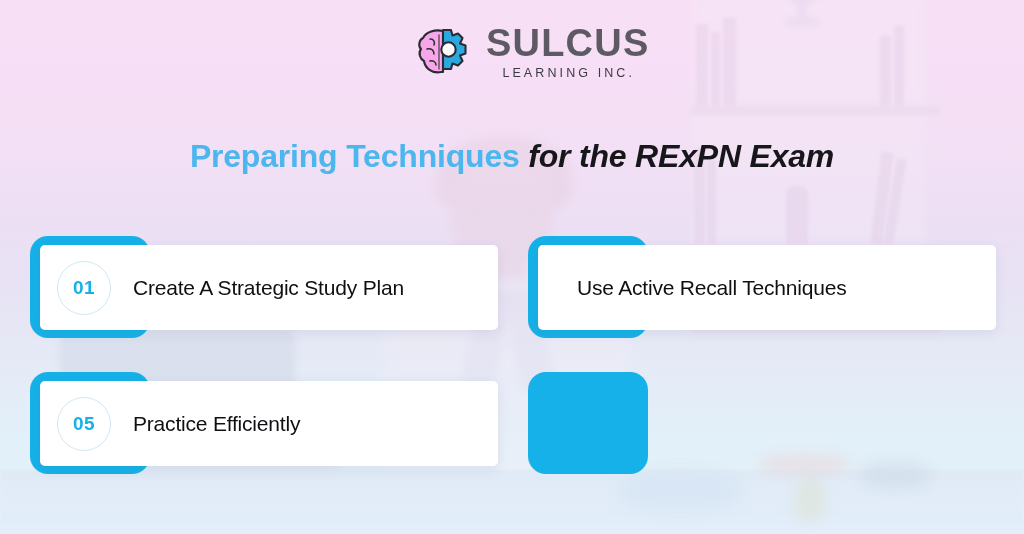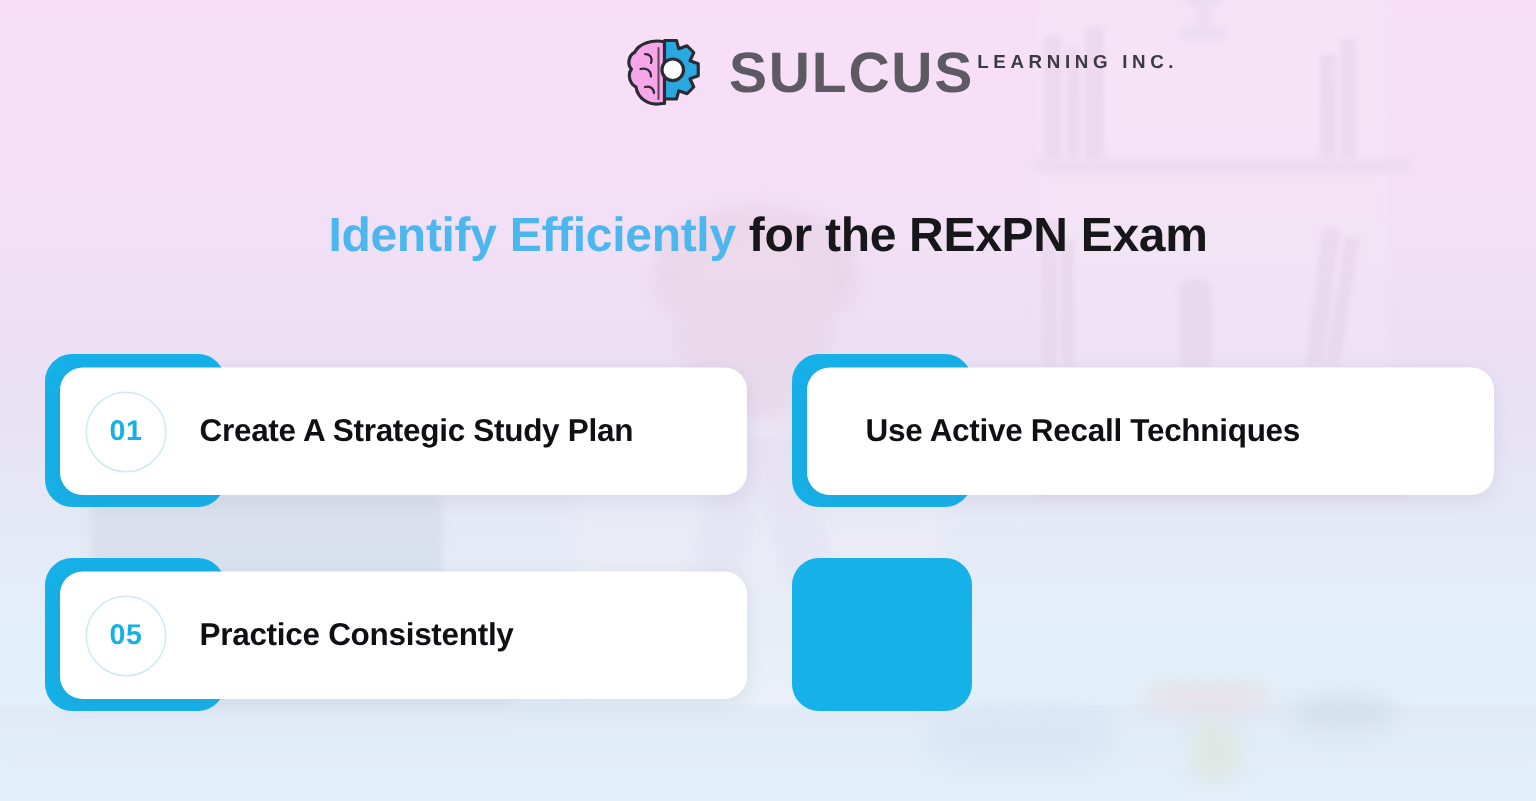--- a/index.html
+++ b/index.html
@@ -175,49 +175,50 @@
   
   .logo {
     position: absolute;
     left: 417px;
     top: 24px;
     display: flex;
     align-items: center;
     gap: 11px;
   }
   .logo-mark { width: 58px; height: 50px; display: block; }
-  .logo-text { display: flex; flex-direction: row; line-height: 1; }
+  .logo-text { display: flex; flex-direction: column; line-height: 1; }
   .logo-name {
     font-size: 38px;
     font-weight: bold;
     letter-spacing: 1.2px;
     color: #5e5a63;
   }
   .logo-sub {
     font-size: 12.5px;
-    font-weight: bold;
+    font-weight: normal;
     letter-spacing: 3.1px;
     color: #3c3a42;
     margin-top: 5px;
     margin-left: 2px;
+    text-align: center;
   }
 
   
   .headline {
     position: absolute;
     left: 0; right: 0;
     top: 138px;
     text-align: center;
     font-size: 32px;
     font-weight: bold;
     letter-spacing: -0.2px;
     white-space: nowrap;
   }
   .headline .hl-accent { color: #4cb6ef; }
-  .headline .hl-rest   { color: #17161a; }
+  .headline .hl-rest   { color: #17161a; font-style: italic; }
 
   
   .cards {
     position: absolute;
     left: 30px;
     top: 236px;
     width: 966px;
     display: grid;
     grid-template-columns: 468px 468px;
     grid-template-rows: 102px 102px;
@@ -239,21 +240,21 @@
     background: #16b1e8;
     border-radius: 18px;
   }
   .card-body {
     position: absolute;
     left: 10px;
     top: 9px;
     width: 458px;
     height: 85px;
     background: #ffffff;
-    border-radius: 15px;
+    border-radius: 5px;
     box-shadow: 0 3px 12px rgba(70,90,130,.10);
     display: flex;
     align-items: center;
     padding-left: 17px;
   }
   .num-circle {
     flex: 0 0 auto;
     width: 54px;
     height: 54px;
     border-radius: 50%;
@@ -262,21 +263,21 @@
     align-items: center;
     justify-content: center;
     font-size: 19px;
     font-weight: bold;
     color: #16b1e8;
     letter-spacing: .5px;
   }
   .card-title {
     margin-left: 22px;
     font-size: 21px;
-    font-weight: bold;
+    font-weight: normal;
     color: #101014;
     letter-spacing: -0.2px;
     white-space: nowrap;
   }
 </style>
 </head>
 <body>
 
 <div class="poster">
 
@@ -340,21 +341,21 @@
         <circle cx="31.5" cy="22.5" r="7.2" fill="#ffffff" stroke="#2b2b33" stroke-width="2.1"></circle>
       </svg>
     </span>
     <span class="logo-text">
       <span class="logo-name">SULCUS</span>
       <span class="logo-sub">LEARNING INC.</span>
     </span>
   </div>
 
   <h1 class="headline">
-    <span class="hl-accent">Identify Efficiently</span><span class="hl-rest"> for the RExPN Exam</span>
+    <span class="hl-accent">Preparing Techniques</span><span class="hl-rest"> for the RExPN Exam</span>
   </h1>
 
   <div class="cards">
 
     <div class="card-wrap">
       <div class="card-accent"></div>
       <div class="card-body">
         <div class="num-circle">01</div>
         <div class="card-title">Create A Strategic Study Plan</div>
       </div>
@@ -364,21 +365,21 @@
       <div class="card-accent"></div>
       <div class="card-body">
         <div class="card-title">Use Active Recall Techniques</div>
       </div>
     </div>
 
     <div class="card-wrap">
       <div class="card-accent"></div>
       <div class="card-body">
         <div class="num-circle">05</div>
-        <div class="card-title">Practice Consistently</div>
+        <div class="card-title">Practice Efficiently</div>
       </div>
     </div>
 
     <div class="card-wrap">
       <div class="card-accent"></div>
     </div>
 
   </div>
 </div>
 

